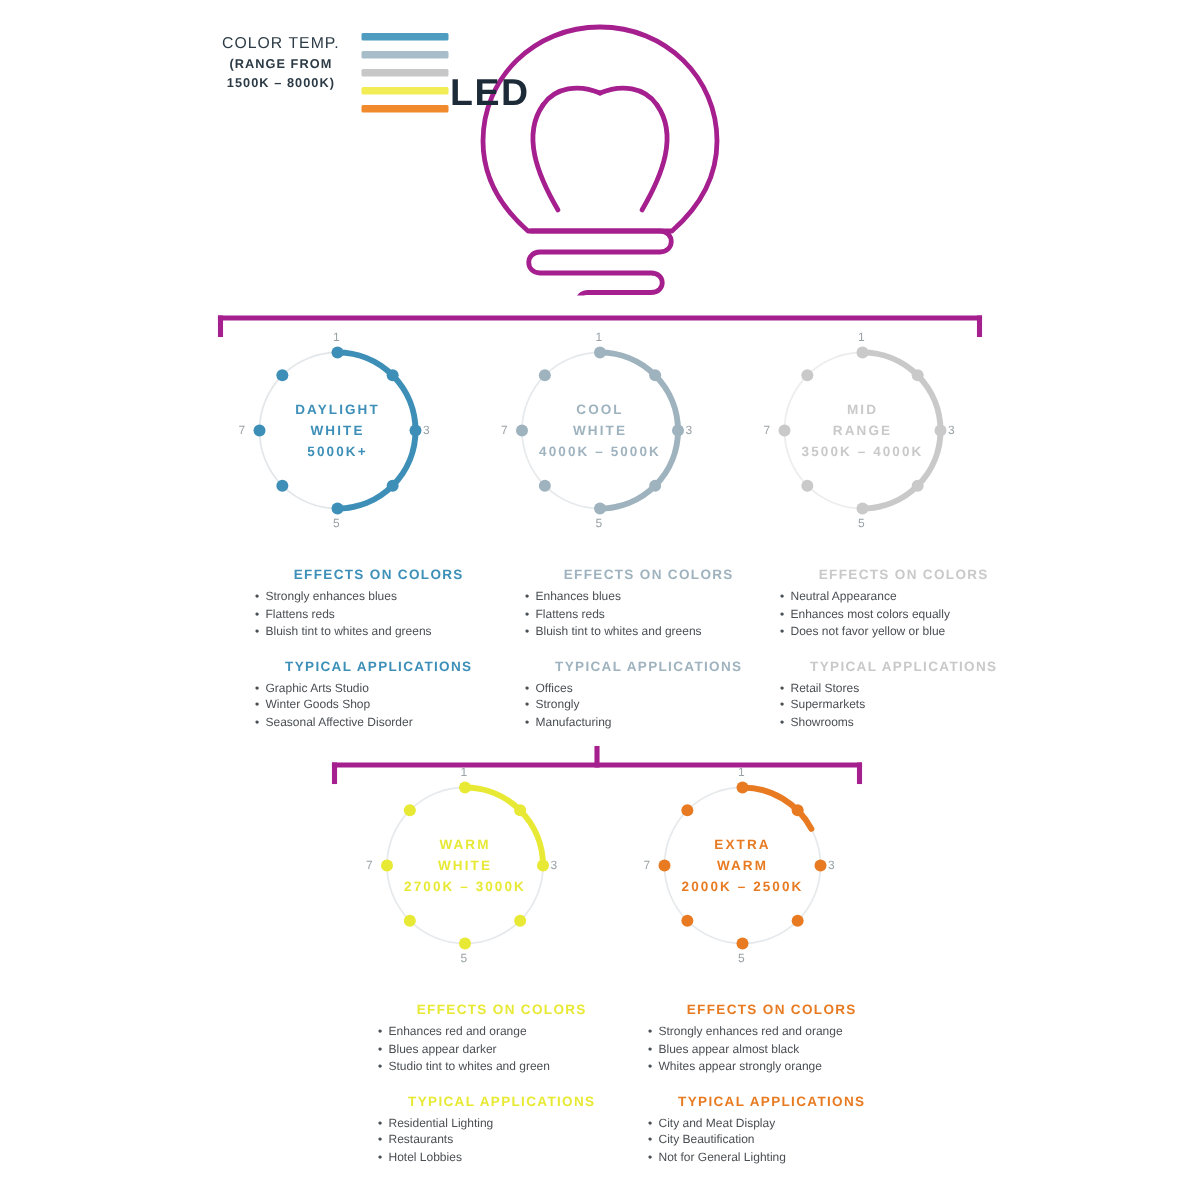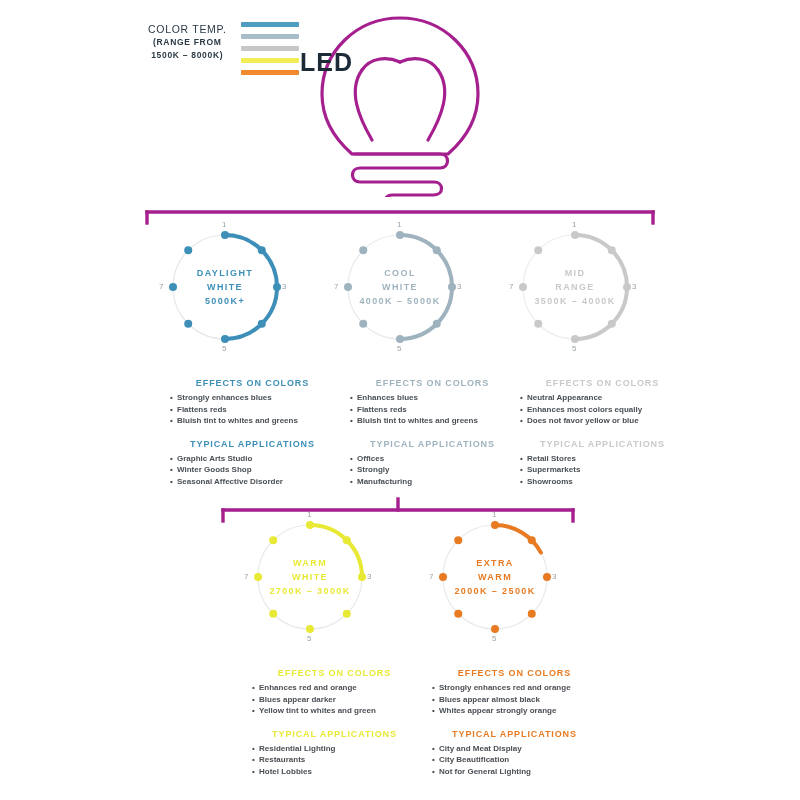--- a/index.html
+++ b/index.html
@@ -49,21 +49,21 @@
   }
 
   
   .block{position:absolute;width:165px;}
   .block h4{
     margin:0 0 4px 0;font-size:9px;font-weight:bold;letter-spacing:.9px;text-align:center;
   }
   .block ul{margin:0 0 12px 0;padding:0;list-style:none;}
   .block li{
     font-size:8px;line-height:11.5px;color:#4a4f54;
-    padding-left:7px;position:relative;white-space:nowrap;font-weight:bold;
+    padding-left:7px;position:relative;white-space:nowrap;
   }
   .block li:before{content:"\2022";position:absolute;left:0;top:0;}
   .block .grp2{margin-bottom:0;}
 </style>
 </head>
 <body>
 
 <div id="stage">
 
   <div class="legend">
@@ -270,21 +270,21 @@
           <li>Retail Stores</li>
           <li>Supermarkets</li>
           <li>Showrooms</li>
         </ul>
       </div>
       <div class="block" style="left: 252px; top: 668px;">
         <h4 style="color: rgb(231, 233, 53);">EFFECTS ON COLORS</h4>
         <ul>
           <li>Enhances red and orange</li>
           <li>Blues appear darker</li>
-          <li>Yellow tint to whites and green</li>
+          <li>Studio tint to whites and green</li>
         </ul>
         <h4 style="color: rgb(231, 233, 53);">TYPICAL APPLICATIONS</h4>
         <ul class="grp2">
           <li>Residential Lighting</li>
           <li>Restaurants</li>
           <li>Hotel Lobbies</li>
         </ul>
       </div>
       <div class="block" style="left: 432px; top: 668px;">
         <h4 style="color: rgb(232, 123, 34);">EFFECTS ON COLORS</h4>

